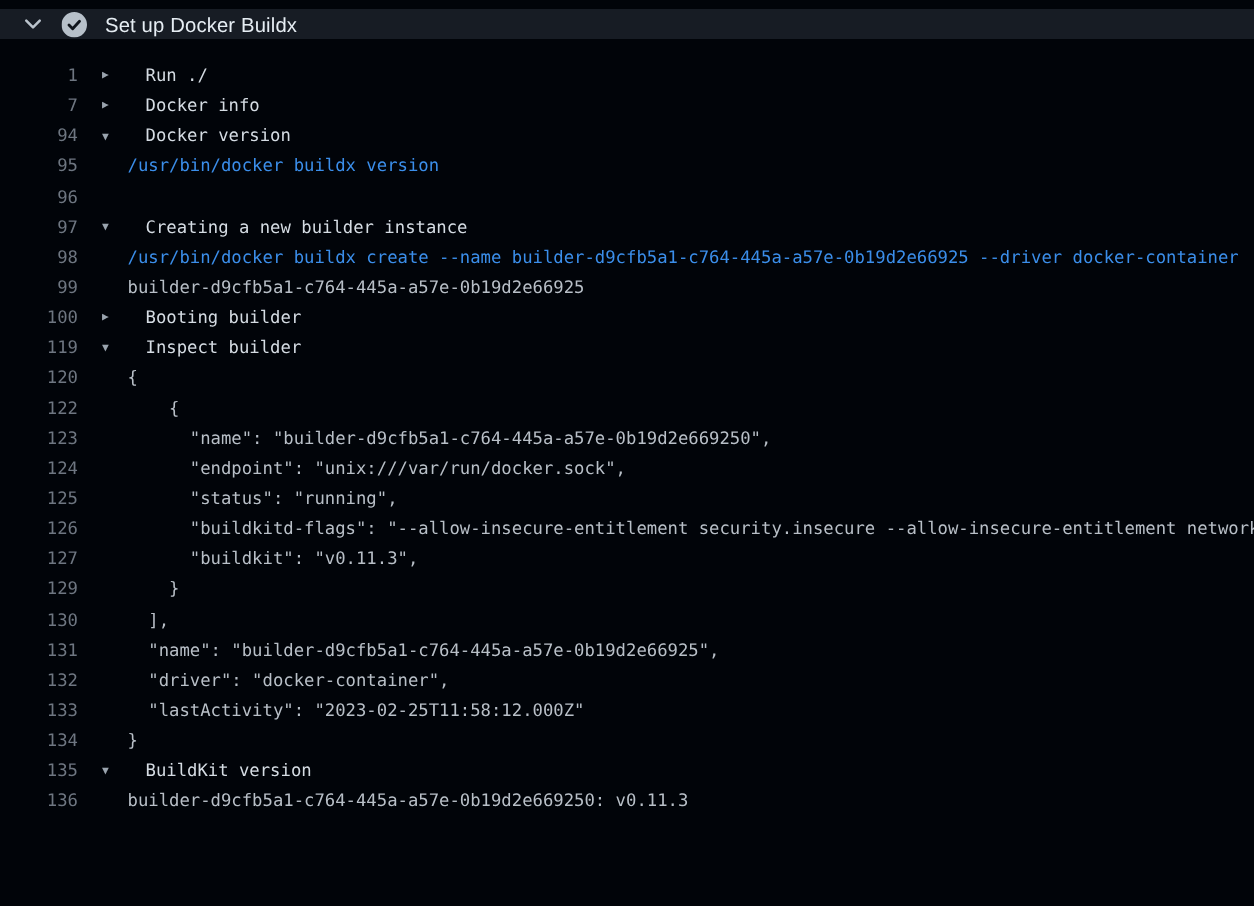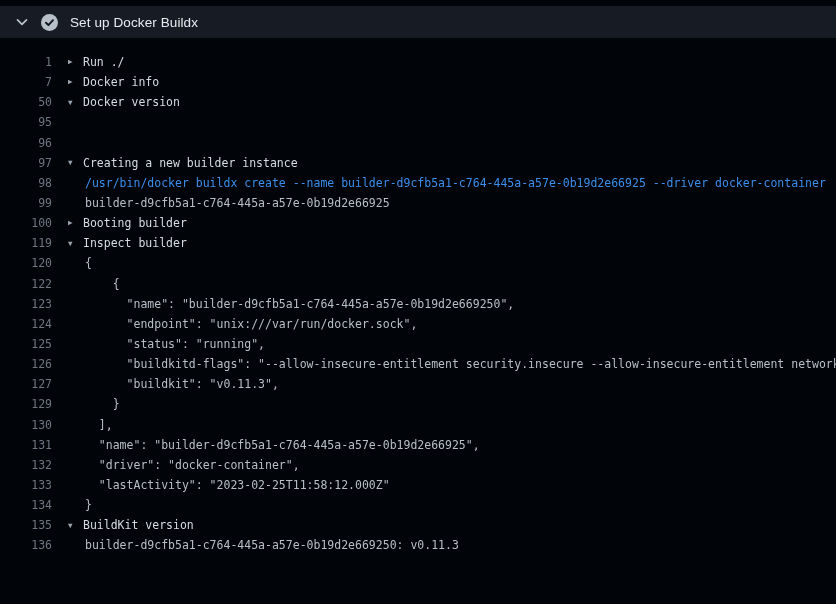--- a/index.html
+++ b/index.html
@@ -5,21 +5,21 @@
   * { box-sizing: border-box; }
   html, body { margin: 0; padding: 0; }
   body {
     width: 836px; height: 604px;
     background: #010409;
     overflow: hidden;
     font-family: "Liberation Sans", sans-serif;
     padding-top: 6px;
   }
   .step-header {
-    height: 32px;
+    height: 20px;
     background: #171c24;
     display: flex;
     align-items: center;
     padding: 0 28px 0 14px;
     cursor: pointer;
   }
   .chev { width: 16px; height: 16px; flex: 0 0 auto; display: block; }
   .check { width: 17px; height: 17px; flex: 0 0 auto; margin-left: 11px; display: block; }
   .step-title {
     margin-left: 12px;
@@ -50,21 +50,21 @@
   .group { display: flex; align-items: center; cursor: pointer; }
   .caret {
     display: inline-block;
     width: 11px;
     margin-left: 16px;
     font-size: 7.5px;
     color: #9aa4ae;
     text-align: left;
     line-height: 1;
   }
-  .gtitle { color: #d5dce3; margin-left: 4px; }
+  .gtitle { color: #d5dce3; margin-left: 18px; }
   .content { margin-left: 33px; }
   .content.output { color: #b8bfc7; }
   .content.command { color: #3b8eea; }
 </style>
 </head>
 <body>
 
 <div class="step-header">
   <svg class="chev" viewBox="0 0 16 16">
     <path d="M3.5 5.8 L8 10.3 L12.5 5.8" fill="none" stroke="#bac3cc" stroke-width="1.7" stroke-linecap="round" stroke-linejoin="round"></path>
@@ -72,22 +72,22 @@
   <svg class="check" viewBox="0 0 16 16">
     <circle cx="8" cy="8" r="8" fill="#b7c0c9"></circle>
     <path d="M4.7 8.2 L7 10.5 L11.3 5.8" fill="none" stroke="#10151c" stroke-width="1.8" stroke-linecap="round" stroke-linejoin="round"></path>
   </svg>
   <span class="step-title">Set up Docker Buildx</span>
 </div>
 
 <div class="log">
     <div class="row"><span class="num">1</span><span class="group"><span class="caret">▶</span><span class="gtitle">Run ./</span></span></div>
     <div class="row"><span class="num">7</span><span class="group"><span class="caret">▶</span><span class="gtitle">Docker info</span></span></div>
-    <div class="row"><span class="num">50</span><span class="group"><span class="caret">▼</span><span class="gtitle">Docker version</span></span></div>
-    <div class="row"><span class="num">95</span></div>
+    <div class="row"><span class="num">94</span><span class="group"><span class="caret">▼</span><span class="gtitle">Docker version</span></span></div>
+    <div class="row"><span class="num">95</span><span class="content command">/usr/bin/docker buildx version</span></div>
     <div class="row"><span class="num">96</span></div>
     <div class="row"><span class="num">97</span><span class="group"><span class="caret">▼</span><span class="gtitle">Creating a new builder instance</span></span></div>
     <div class="row"><span class="num">98</span><span class="content command">/usr/bin/docker buildx create --name builder-d9cfb5a1-c764-445a-a57e-0b19d2e66925 --driver docker-container</span></div>
     <div class="row"><span class="num">99</span><span class="content output">builder-d9cfb5a1-c764-445a-a57e-0b19d2e66925</span></div>
     <div class="row"><span class="num">100</span><span class="group"><span class="caret">▶</span><span class="gtitle">Booting builder</span></span></div>
     <div class="row"><span class="num">119</span><span class="group"><span class="caret">▼</span><span class="gtitle">Inspect builder</span></span></div>
     <div class="row"><span class="num">120</span><span class="content output">{</span></div>
     <div class="row"><span class="num">122</span><span class="content output">    {</span></div>
     <div class="row"><span class="num">123</span><span class="content output">      "name": "builder-d9cfb5a1-c764-445a-a57e-0b19d2e669250",</span></div>
     <div class="row"><span class="num">124</span><span class="content output">      "endpoint": "unix:///var/run/docker.sock",</span></div>

